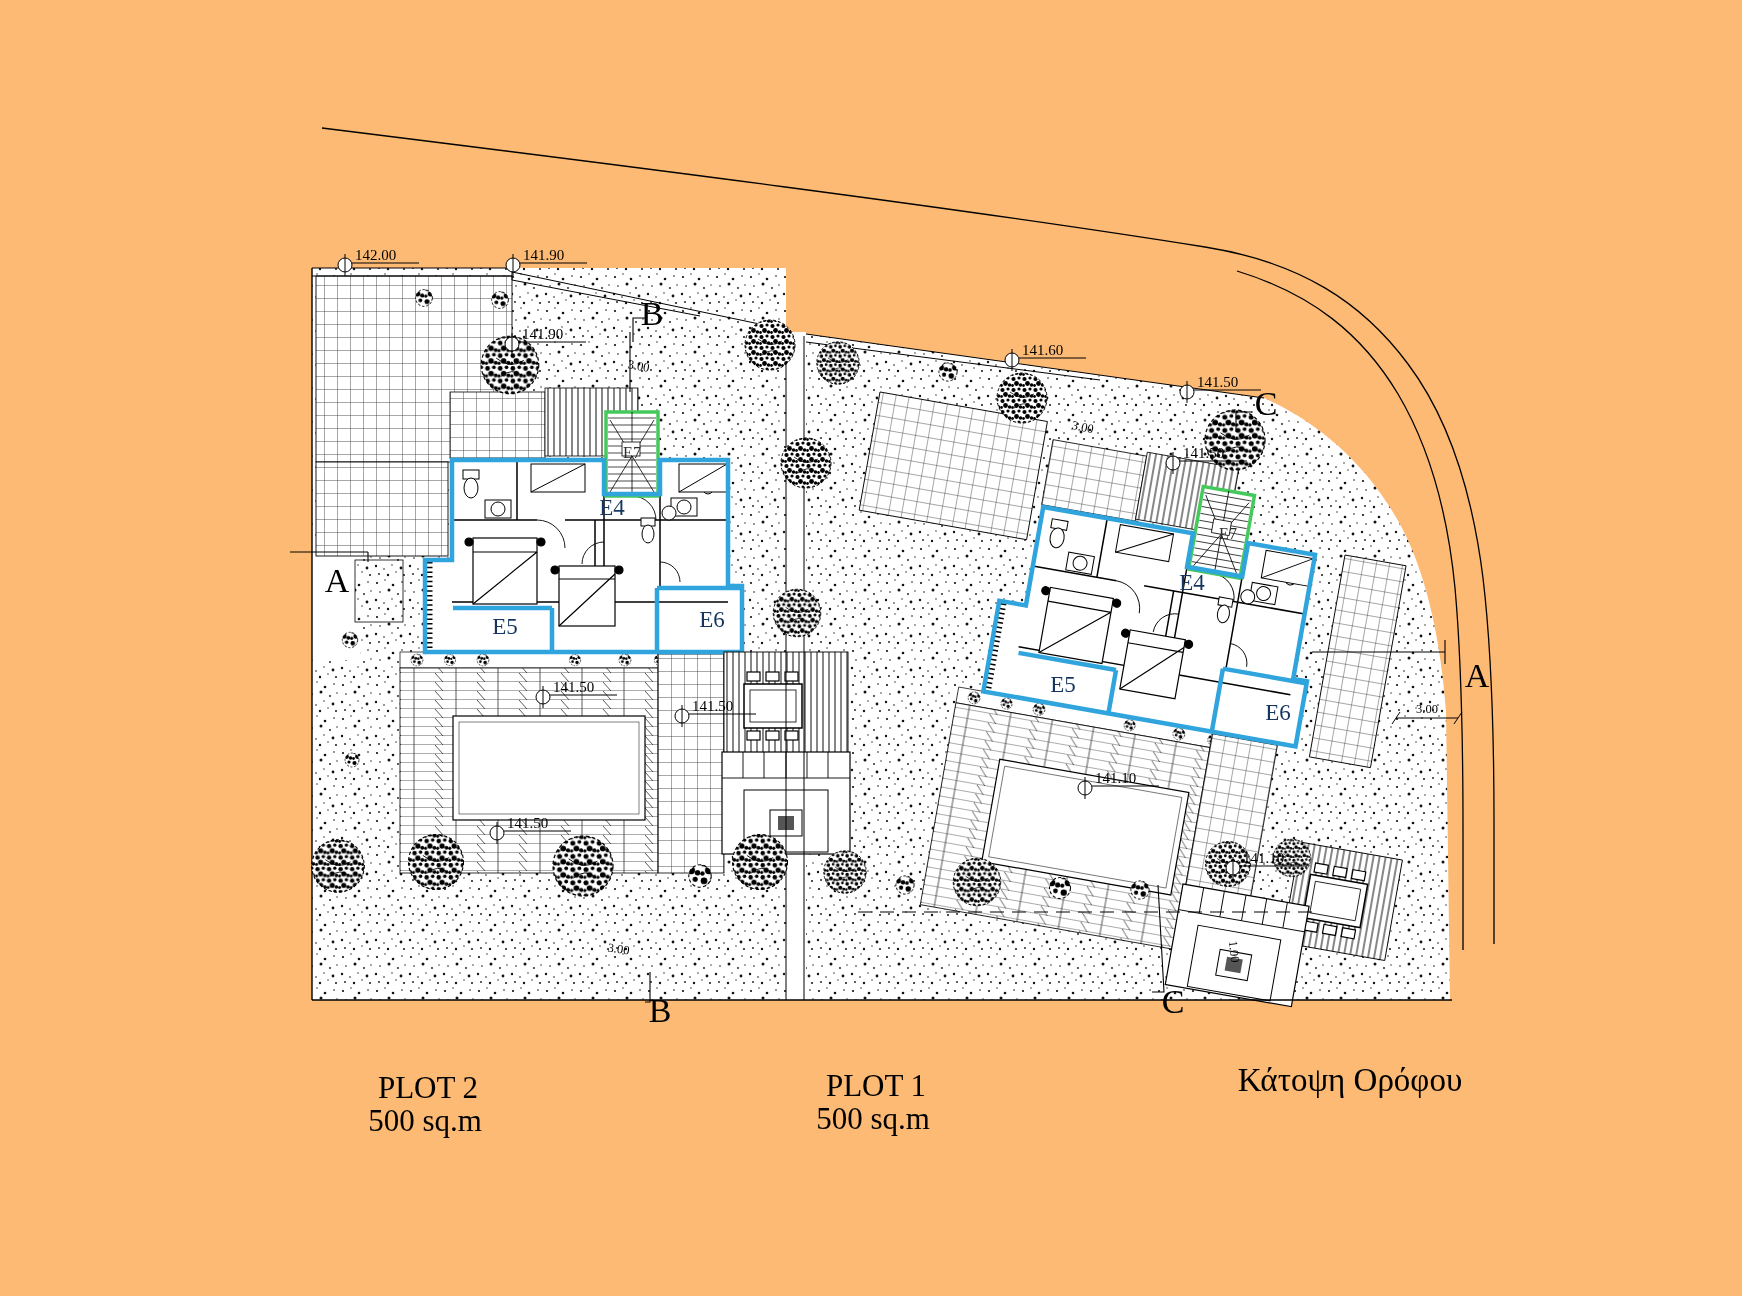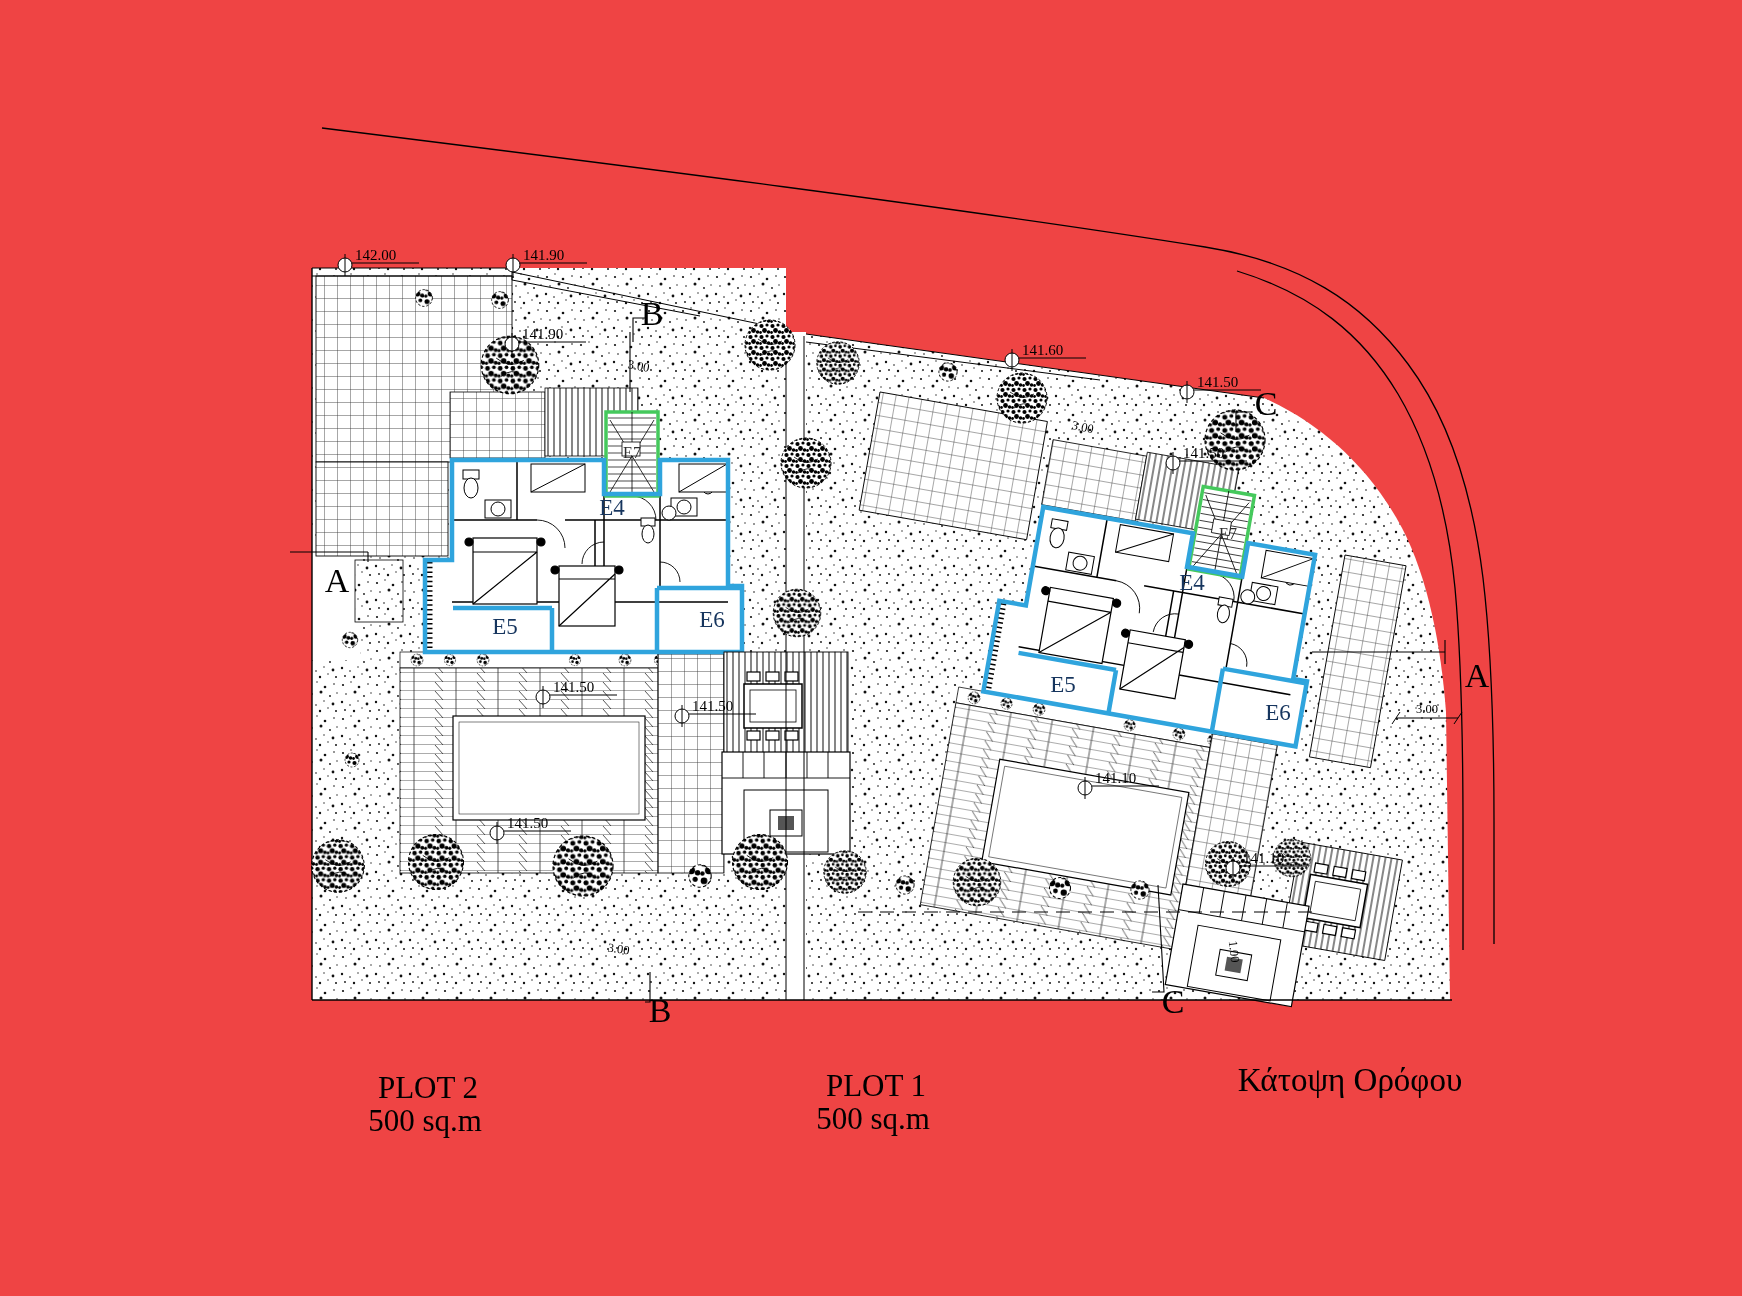--- a/index.html
+++ b/index.html
@@ -1,16 +1,16 @@
 <!DOCTYPE html>
 <html><head>
 <meta charset="utf-8">
 <style>
   html,body{margin:0;padding:0;background:#fff;}
-  #stage{width:1742px;height:1296px;position:relative;background:#ef4444;overflow:hidden;}
+  #stage{width:1742px;height:1296px;position:relative;background:#fdba74;overflow:hidden;}
   svg{display:block;}
   text{font-family:"Liberation Serif","DejaVu Serif",serif;fill:#000;}
   .lvl text{font-size:15px;}
   .dim text{font-size:12.5px;}
   .sect text{font-size:34px;}
   .unitlbl{font-size:23px;fill:#16355e;}
   .unitlbl-sm{font-size:16px;fill:#2d2d2d;}
   .plotlbl{font-size:31px;}
   .titlelbl{font-size:33px;}
   line,path,rect,circle,ellipse{vector-effect:none;}

